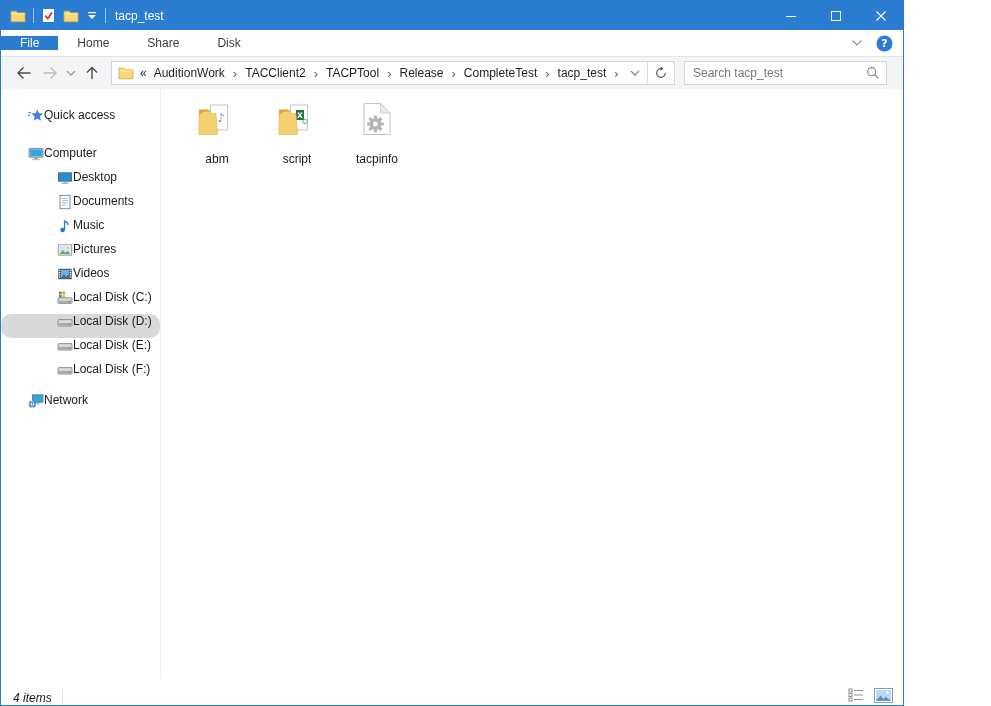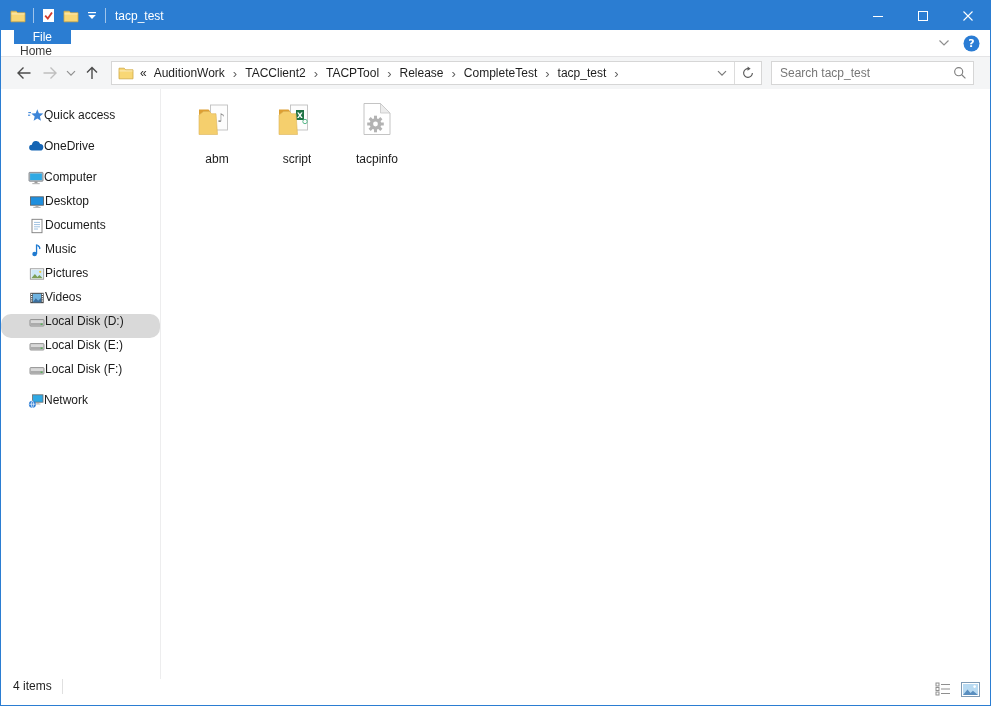--- a/index.html
+++ b/index.html
@@ -1,21 +1,21 @@
 <!DOCTYPE html>
 <html><head>
 <meta charset="utf-8">
 <style>
   * { box-sizing: border-box; }
   html,body { margin:0; padding:0; background:#fff; }
   body { font-family:"Liberation Sans", sans-serif; font-size:12px; color:#1b1b1b; }
   svg { display:block; }
   svg text { font-family:"DejaVu Sans", sans-serif; }
 
-  .window { width:991px; height:706px; border:1px solid #2b7dd2; display:flex; flex-direction:column; background:#fff; overflow:hidden; }
+  .window { width:904px; height:706px; border:1px solid #2b7dd2; display:flex; flex-direction:column; background:#fff; overflow:hidden; }
 
   
   .titlebar { height:29px; flex:0 0 29px; background:#2b7dd2; display:flex; align-items:center; color:#fff; }
   .app-icon { margin:0 7px 0 9px; display:flex; }
   .qat { display:flex; align-items:center; gap:8px; }
   .qat-sep { width:1px; height:15px; background:rgba(255,255,255,.55); }
   .qat-btn { display:flex; align-items:center; justify-content:center; }
   .title-text { margin-left:9px; font-size:12px; color:#fff; white-space:nowrap; }
   .win-controls { margin-left:auto; display:flex; height:100%; }
   .win-btn { width:45px; height:100%; display:flex; align-items:center; justify-content:center; }
@@ -40,35 +40,35 @@
   .addr-refresh { border-left:1px solid #dcdcdc; width:27px; }
   .search-box { width:203px; flex:0 0 203px; height:24px; margin-left:9px; background:#fff; border:1px solid #d6d6d6; display:flex; align-items:center; }
   .search-box input { border:none; outline:none; flex:1; min-width:0; font:12px "Liberation Sans", sans-serif; color:#444; padding:0 0 0 8px; background:transparent; }
   .search-box input::placeholder { color:#777; opacity:1; }
   .search-ico { width:26px; display:flex; align-items:center; justify-content:center; }
 
   
   .content { flex:1; display:flex; background:#fff; overflow:hidden; }
   .sidebar { width:160px; flex:0 0 160px; padding-top:19px; border-right:1px solid #ededee; overflow:hidden; }
   .side-item { height:24px; display:flex; align-items:flex-start; padding-left:27px; white-space:nowrap; }
-  .side-item.level-1 { padding-left:28px; }
+  .side-item.level-1 { padding-left:56px; }
   .side-item.selected { background:#d9d9d9;border-radius:10px; }
   .group-gap { height:7px; }
   .side-label { color:#1b1b1b; }
   .ico { display:inline-flex; align-items:center; justify-content:center; }
 
   .main { flex:1; padding:12px 0 0 16px; display:flex; flex-wrap:wrap; align-content:flex-start; align-items:flex-start; }
   .file-item { width:80px; display:flex; flex-direction:column; align-items:center; }
   .file-icon { height:36px; display:flex; align-items:center; justify-content:center; }
   .file-label { margin-top:15px; color:#1b1b1b; text-align:center; max-width:78px; overflow:hidden; white-space:nowrap; }
   .banner-thumb { width:46px; height:13px; background:#3c3c3e; box-shadow:0 1px 2px rgba(0,0,0,.35); position:relative; }
   .banner-thumb .blabel { position:absolute; left:6px; top:3px; width:22px; height:6px; background:repeating-linear-gradient(#919193 0 1px,#55555a 1px 2px); }
 
   
-  .statusbar { height:26px; flex:0 0 26px; background:#fff; display:flex; align-items:flex-start; }
+  .statusbar { height:26px; flex:0 0 26px; background:#fff; display:flex; align-items:flex-end;font-style:italic; }
   .status-count { padding:0 10px 0 12px; color:#1e1e1e; }
   .status-sep { width:1px; height:15px; background:#e0e0e0; }
   .status-views { margin-left:auto; display:flex; gap:5px; padding-right:9px; }
   .view-btn { width:22px; height:20px; display:flex; align-items:center; justify-content:center; }
 </style>
 </head>
 <body>
 
 <div class="window">
 
@@ -121,21 +121,21 @@
         </span>
       <span class="win-btn">
           <svg width="10" height="10">
             <path d="M0.5 0.5l9 9M9.5 0.5l-9 9" stroke="#fff" stroke-width="1.1"></path>
           </svg>
         </span>
     </div>
   </div>
 
   <div class="tabs-row">
-    <div style="display:flex;align-items:flex-end;flex-direction:column;">
+    <div style="display:flex;align-items:center;">
         <div class="tab active">File</div>
         <div class="tab">Home</div>
         <div class="tab">Share</div>
         <div class="tab">Disk</div>
       </div>
     <div class="tabs-right">
       <span>
           <svg width="12" height="8">
             <path d="M1.5 1.5l4.5 4.5 4.5-4.5" fill="none" stroke="#8f8f8f" stroke-width="1.2"></path>
           </svg>
@@ -226,28 +226,20 @@
               <path fill="#3d85d8" d="M9.3 1.2l1.6 4.1 4.4.3-3.4 2.8 1.1 4.3-3.7-2.3-3.7 2.3 1.1-4.3-3.4-2.8 4.4-.3z"></path>
               <g stroke="#3d85d8" stroke-width="1.1">
                 <line x1="0.3" y1="4.6" x2="3" y2="4.6"></line>
                 <line x1="0" y1="7.2" x2="2.2" y2="7.2"></line>
               </g>
             </svg>
           </span>
           <span class="side-label">Quick access</span>
         </div>
         <div class="group-gap"></div>
-        <div class="side-item level-0">
-          <span class="ico">
-            <svg width="16" height="16" viewBox="0 0 16 16">
-              <path fill="#1464b4" d="M4.2 11.6a2.9 2.9 0 0 1-.3-5.8 4.3 4.3 0 0 1 8.3-.9 3 3 0 0 1-.5 6.7z"></path>
-            </svg>
-          </span>
-          <span class="side-label">OneDrive</span>
-        </div>
         <div class="group-gap"></div>
         <div class="side-item level-0">
           <span class="ico">
             <svg width="16" height="16" viewBox="0 0 16 16">
               <rect x="1" y="2.4" width="14" height="8.8" rx="0.6" fill="#bfc4c9" stroke="#73797f" stroke-width="0.8"></rect>
               <rect x="2.1" y="3.5" width="11.8" height="6.6" fill="#2fa9e4"></rect>
               <rect x="6.5" y="11.2" width="3" height="1.8" fill="#9b9b9b"></rect>
               <rect x="4.3" y="13" width="7.4" height="1.2" fill="#b9b9b9"></rect>
             </svg>
           </span>
@@ -310,20 +302,36 @@
                 <rect x="2" y="8.2" width="1.2" height="1.2"></rect>
                 <rect x="2" y="10.4" width="1.2" height="1.2"></rect>
                 <rect x="12.8" y="3.8" width="1.2" height="1.2"></rect>
                 <rect x="12.8" y="6" width="1.2" height="1.2"></rect>
                 <rect x="12.8" y="8.2" width="1.2" height="1.2"></rect>
                 <rect x="12.8" y="10.4" width="1.2" height="1.2"></rect>
               </g>
             </svg>
           </span>
           <span class="side-label">Videos</span>
+        </div>
+        <div class="side-item level-1">
+          <span class="ico">
+            <svg width="16" height="16" viewBox="0 0 16 16">
+              <g>
+                <rect x="2" y="1.6" width="2.7" height="2.7" fill="#f1511b"></rect>
+                <rect x="5.3" y="1.6" width="2.7" height="2.7" fill="#80cc28"></rect>
+                <rect x="2" y="4.9" width="2.7" height="2.7" fill="#00adef"></rect>
+                <rect x="5.3" y="4.9" width="2.7" height="2.7" fill="#fbbc09"></rect>
+              </g>
+              <rect x="1" y="7.8" width="14" height="5.6" rx="0.8" fill="#d9d9d9" stroke="#7c7c7c" stroke-width="0.8"></rect>
+              <rect x="1.5" y="10.8" width="13" height="2.1" fill="#ababab"></rect>
+              <rect x="11.6" y="11.2" width="1.9" height="1.3" fill="#4fb54f"></rect>
+            </svg>
+          </span>
+          <span class="side-label">Local Disk (C:)</span>
         </div>
         <div class="side-item level-1 selected">
           <span class="ico">
             <svg width="16" height="16" viewBox="0 0 16 16">
               <rect x="1" y="5.6" width="14" height="6.4" rx="0.8" fill="#d9d9d9" stroke="#7c7c7c" stroke-width="0.8"></rect>
               <rect x="1.5" y="9" width="13" height="2.5" fill="#ababab"></rect>
               <rect x="11.6" y="9.5" width="1.9" height="1.4" fill="#4fb54f"></rect>
             </svg>
           </span>
           <span class="side-label">Local Disk (D:)</span>

